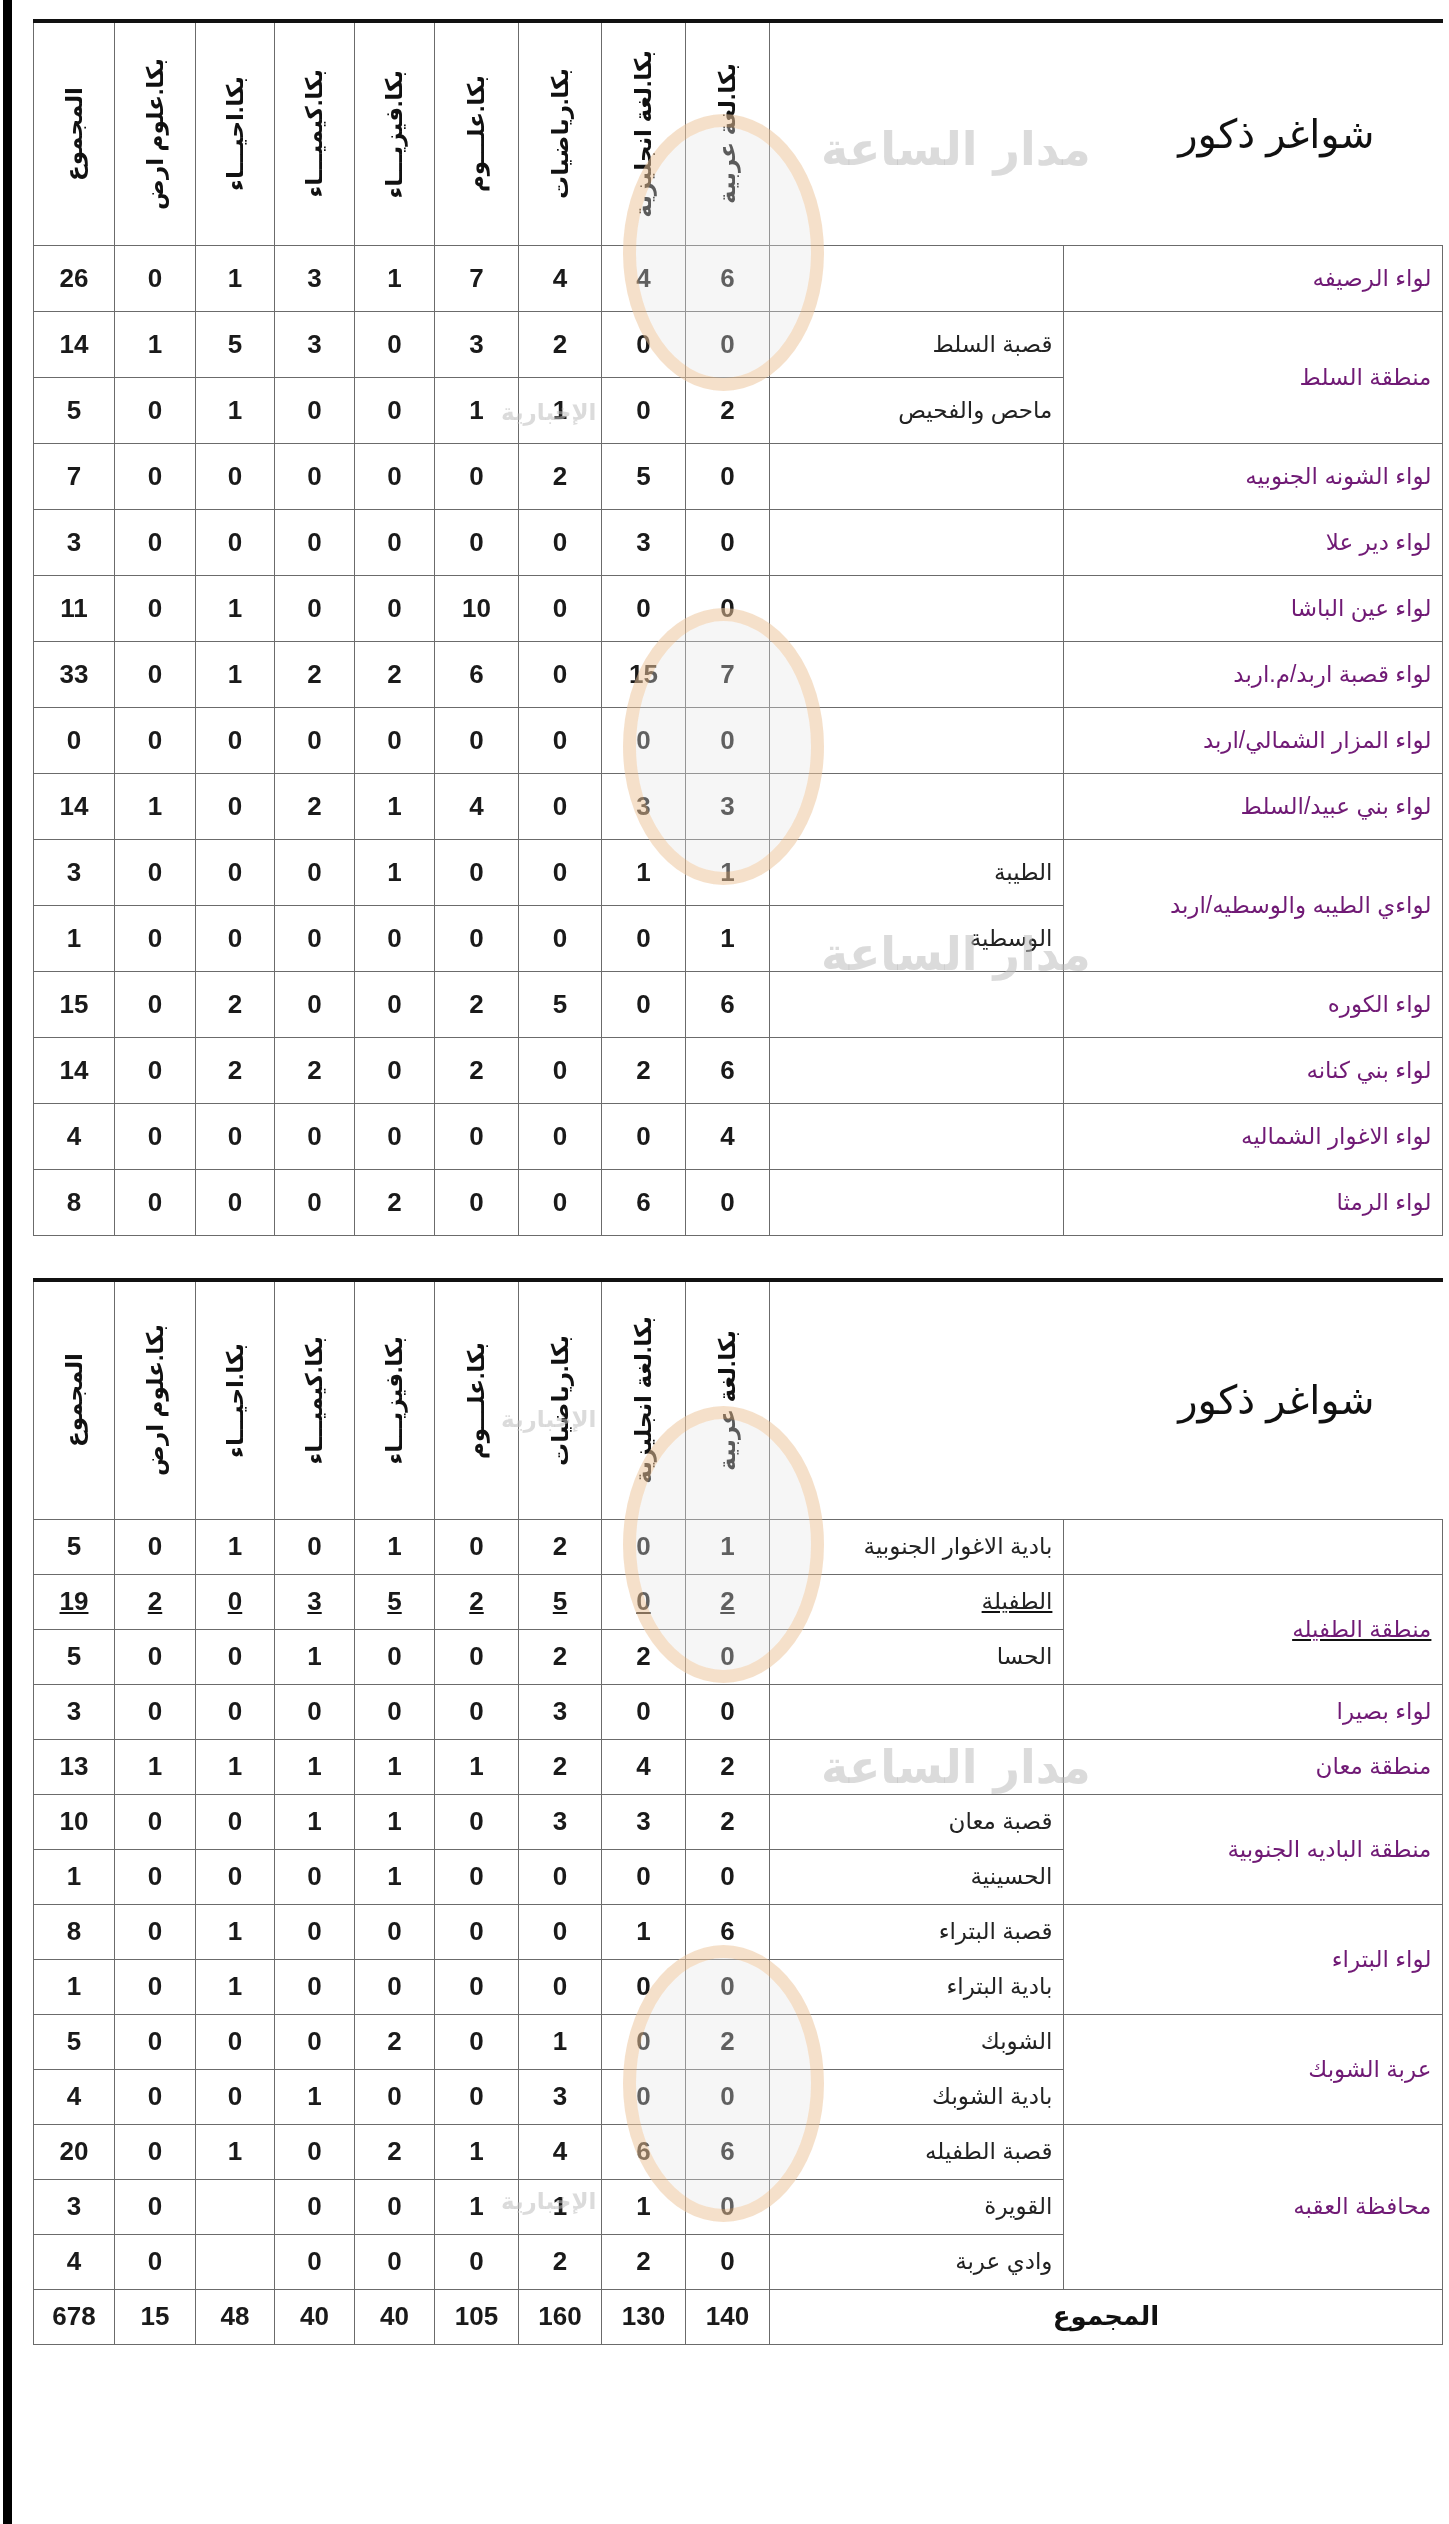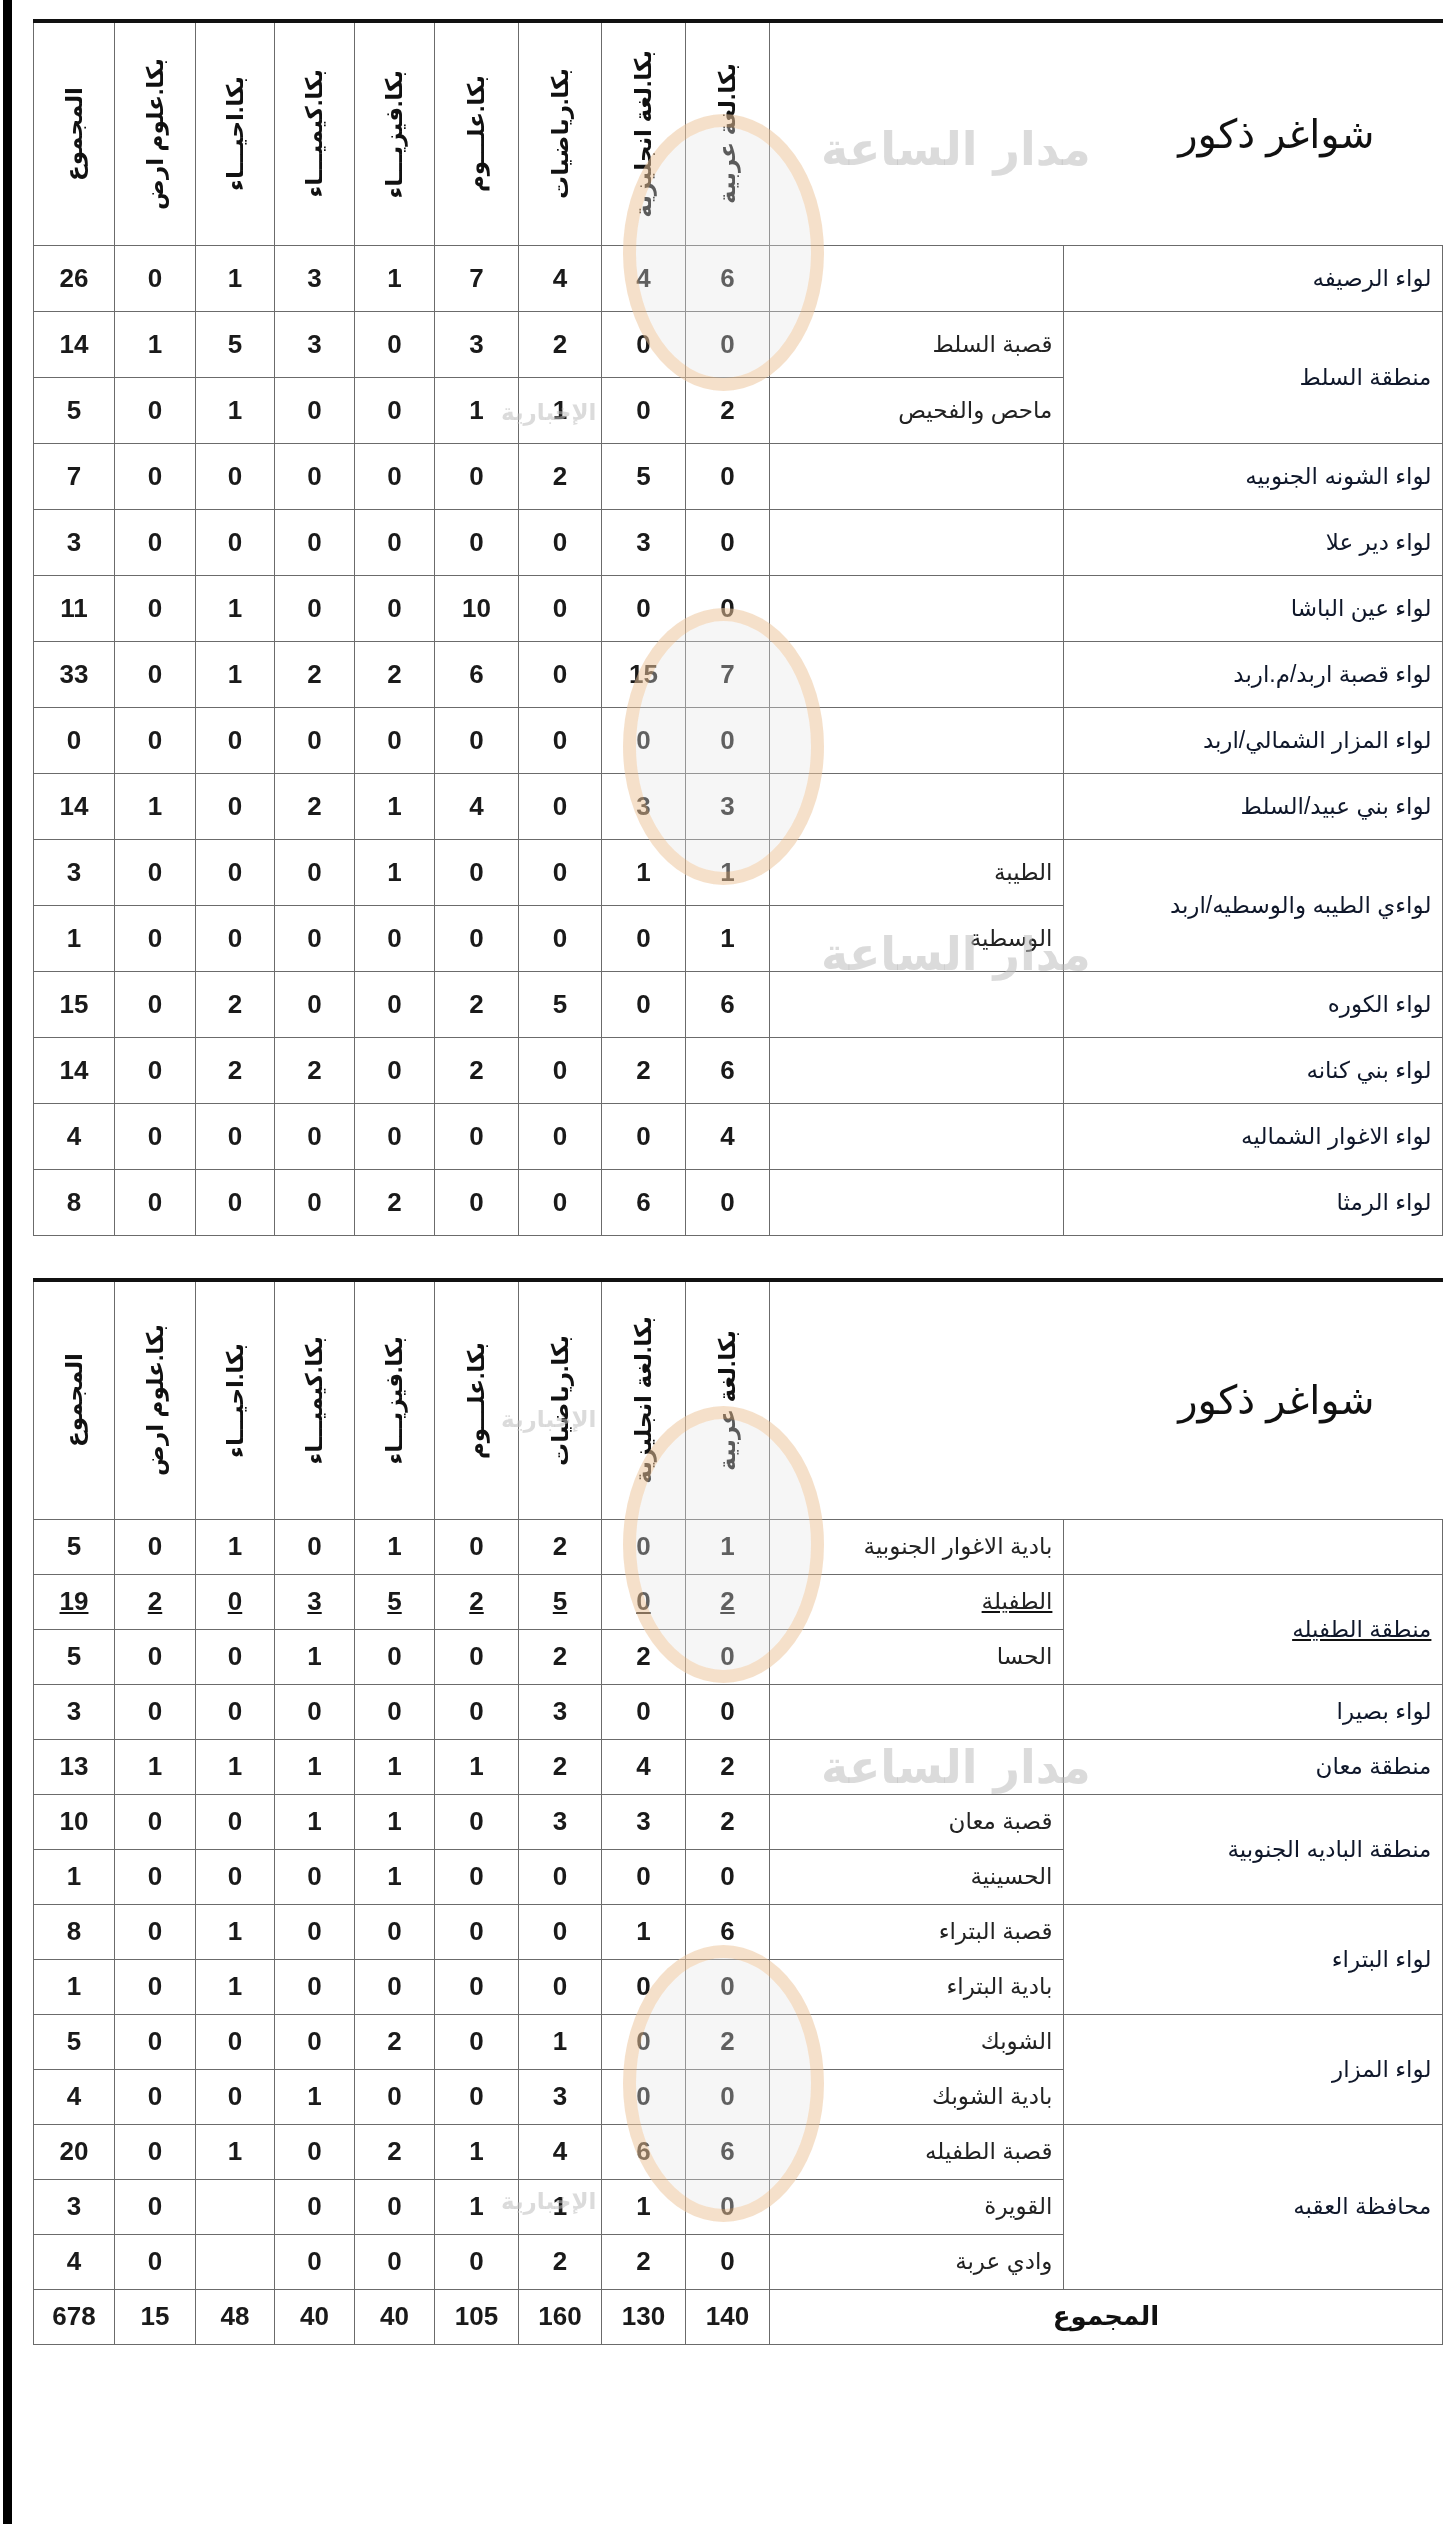--- a/index.html
+++ b/index.html
@@ -10,21 +10,21 @@
   .wm-text { position: absolute; color: rgba(190,190,190,0.55); font-weight: bold; font-family: "DejaVu Sans", sans-serif; }
   table.grid { position: absolute; left: 33px; border-collapse: collapse; table-layout: fixed; direction: ltr; background: transparent; }
   table.grid td, table.grid th { border: 1.5px solid #6b6b6b; padding: 0; text-align: center; vertical-align: middle; }
   table.grid thead th { border-top: 4.6px solid #111; }
   table.grid thead tr th.title-cell { border-top: 4.6px solid #111; }
   .num { font-weight: bold; font-size: 26px; color: #1a1a1a; }
   .vhead { writing-mode: vertical-rl; transform: rotate(180deg); font-size: 23px; font-weight: bold; white-space: nowrap; margin: 0 auto; direction: rtl; }
   .title-cell { text-align: right !important; padding-right: 68px !important; border-right: none !important; }
   .title-text { font-size: 40px; font-weight: normal; direction: rtl; }
   .lbl { direction: rtl; text-align: right !important; padding-right: 10.6px !important; font-size: 23px; color: #222; }
-  .lbl-main { direction: rtl; text-align: right !important; padding-right: 10.6px !important; font-size: 23px; color: #0f172a; }
+  .lbl-main { direction: rtl; text-align: right !important; padding-right: 10.6px !important; font-size: 23px; color: #701a75; }
   .total-lbl { direction: rtl; text-align: center !important; font-size: 26px; font-weight: bold; }
   tbody tr td { border-top: 3.8px solid #7a7a7a; }
 </style>
 </head>
 <body>
 
 <div class="left-rule"></div>
 
 <table class="grid" id="t1" style="top:19px;">
   <colgroup>
@@ -434,21 +434,21 @@
         <td class="num">5</td>
         <td class="num">0</td>
         <td class="num">0</td>
         <td class="num">0</td>
         <td class="num">2</td>
         <td class="num">0</td>
         <td class="num">1</td>
         <td class="num">0</td>
         <td class="num">2</td>
         <td class="lbl">الشوبك</td>
-        <td class="lbl-main" rowspan="2">لواء المزار</td>
+        <td class="lbl-main" rowspan="2">عربة الشوبك</td>
       </tr>
       <tr style="height: 55px;">
         <td class="num">4</td>
         <td class="num">0</td>
         <td class="num">0</td>
         <td class="num">1</td>
         <td class="num">0</td>
         <td class="num">0</td>
         <td class="num">3</td>
         <td class="num">0</td>

